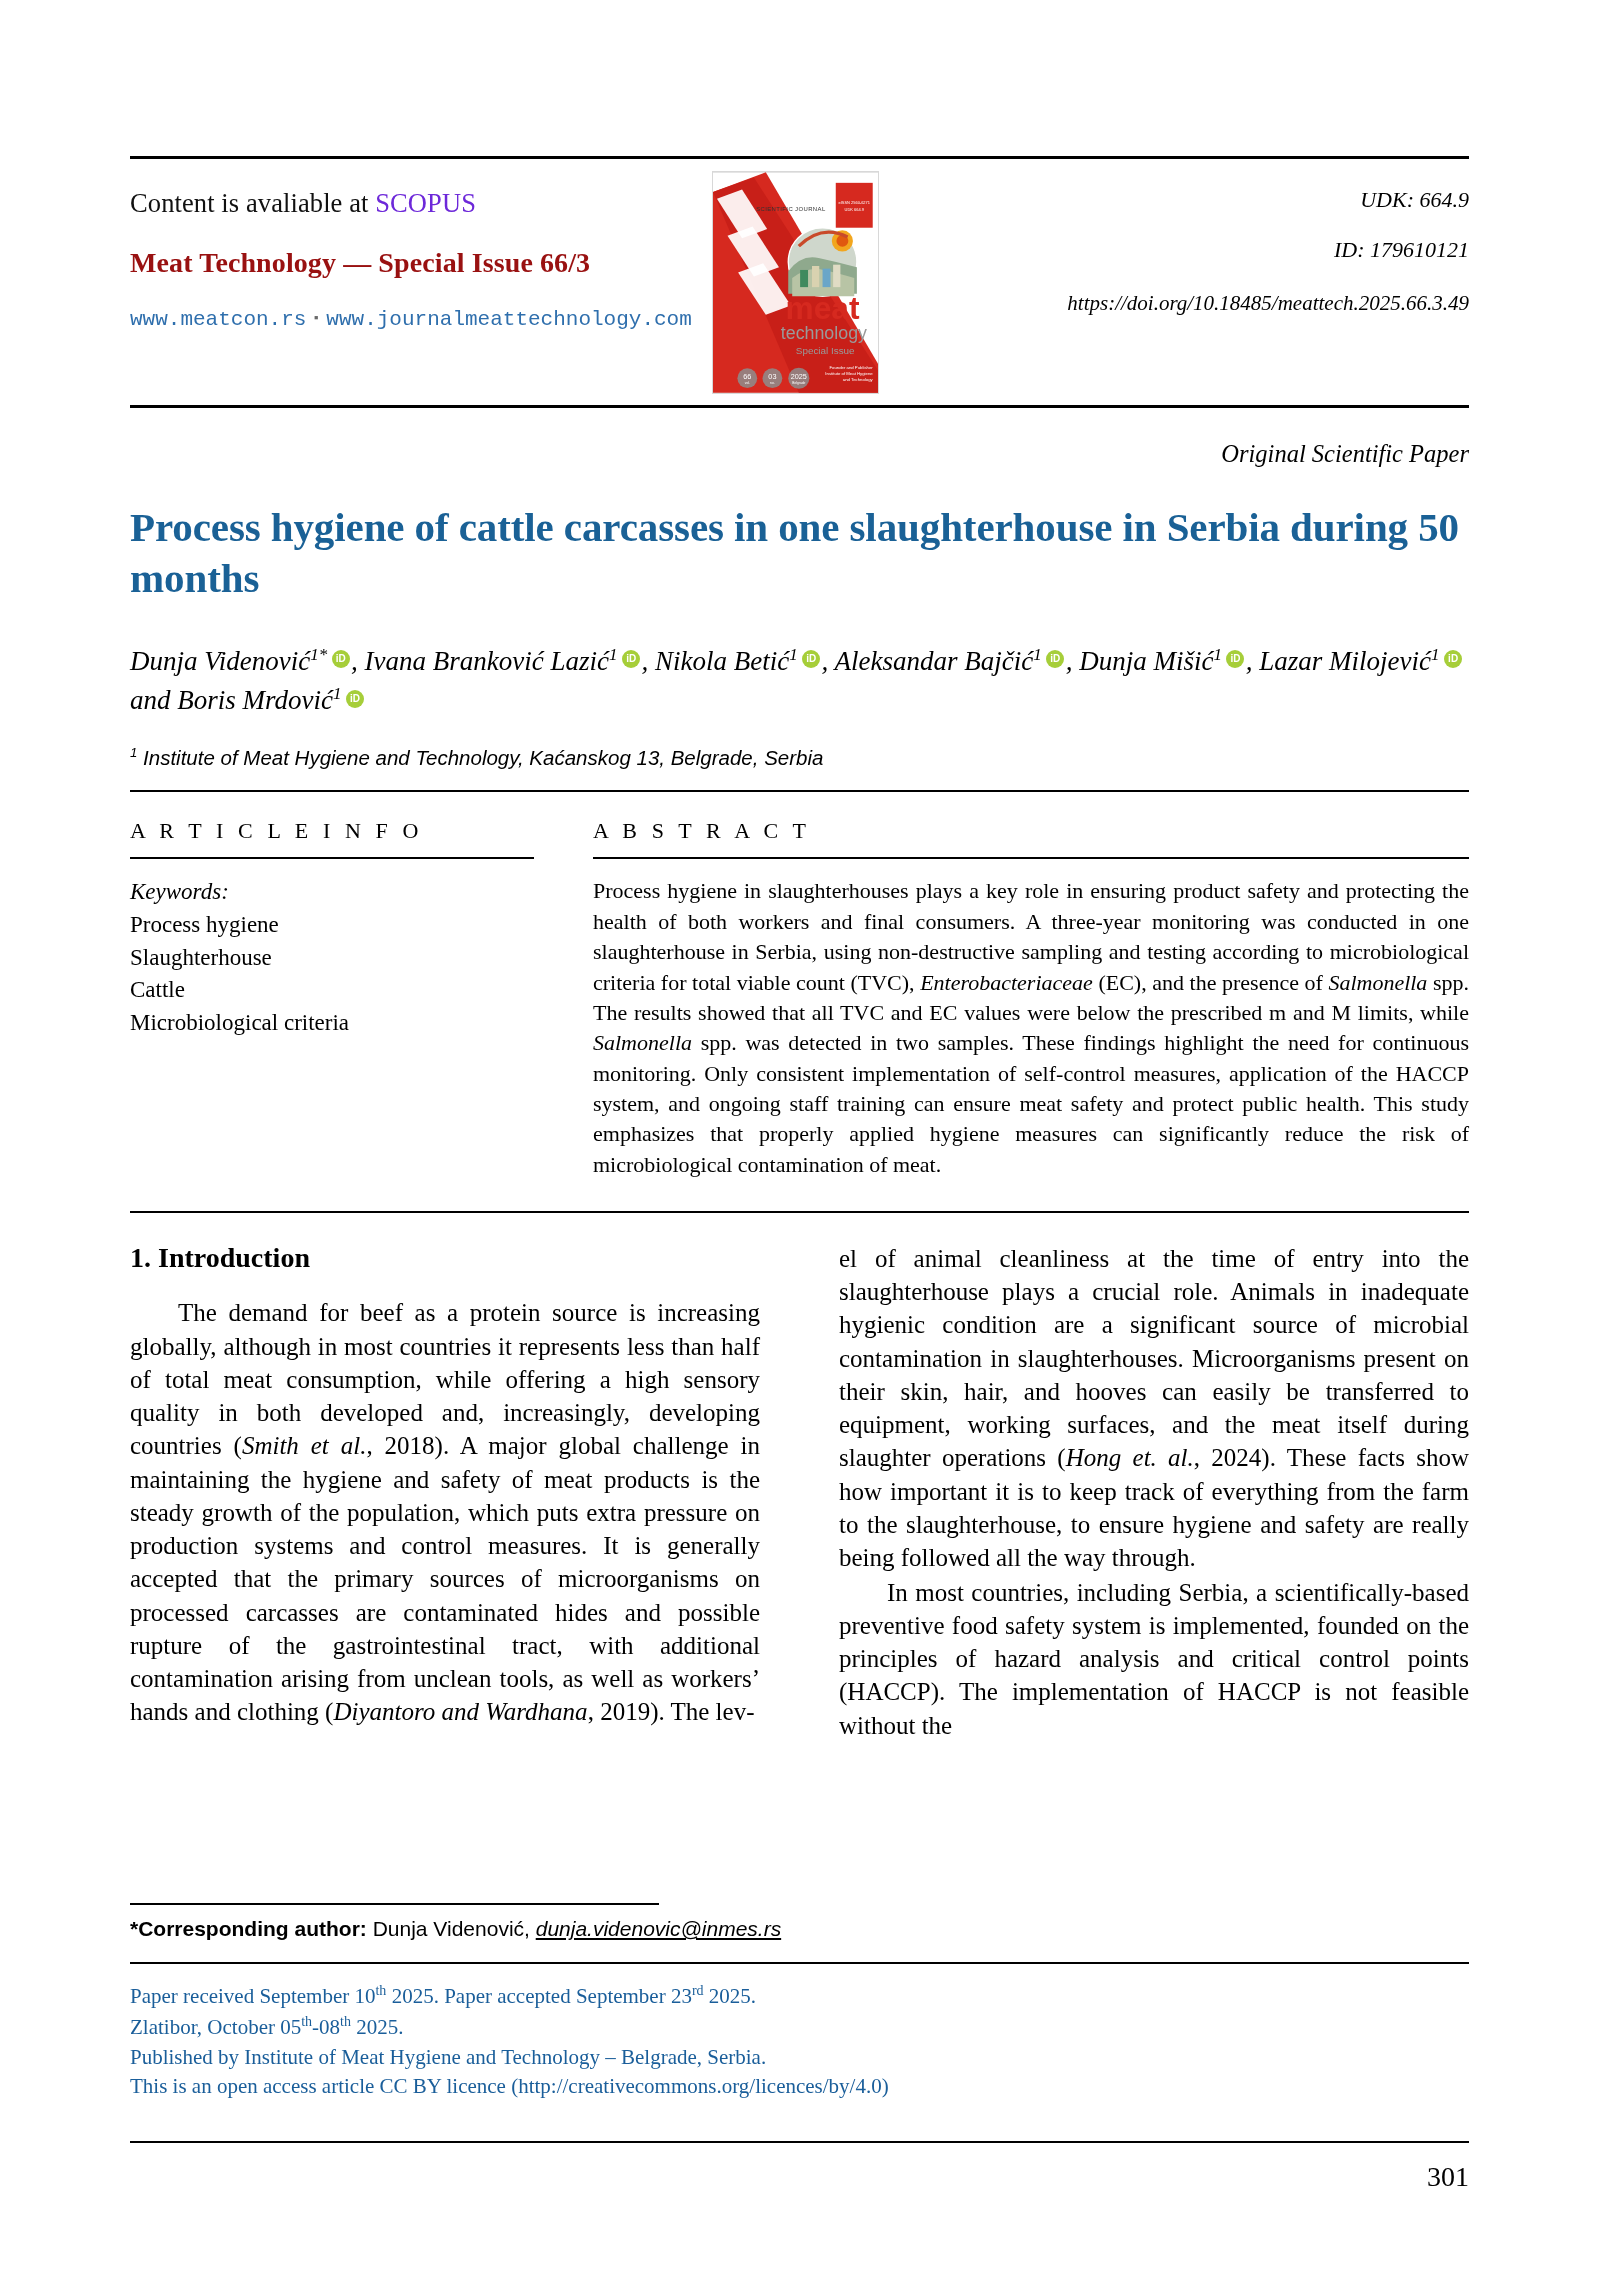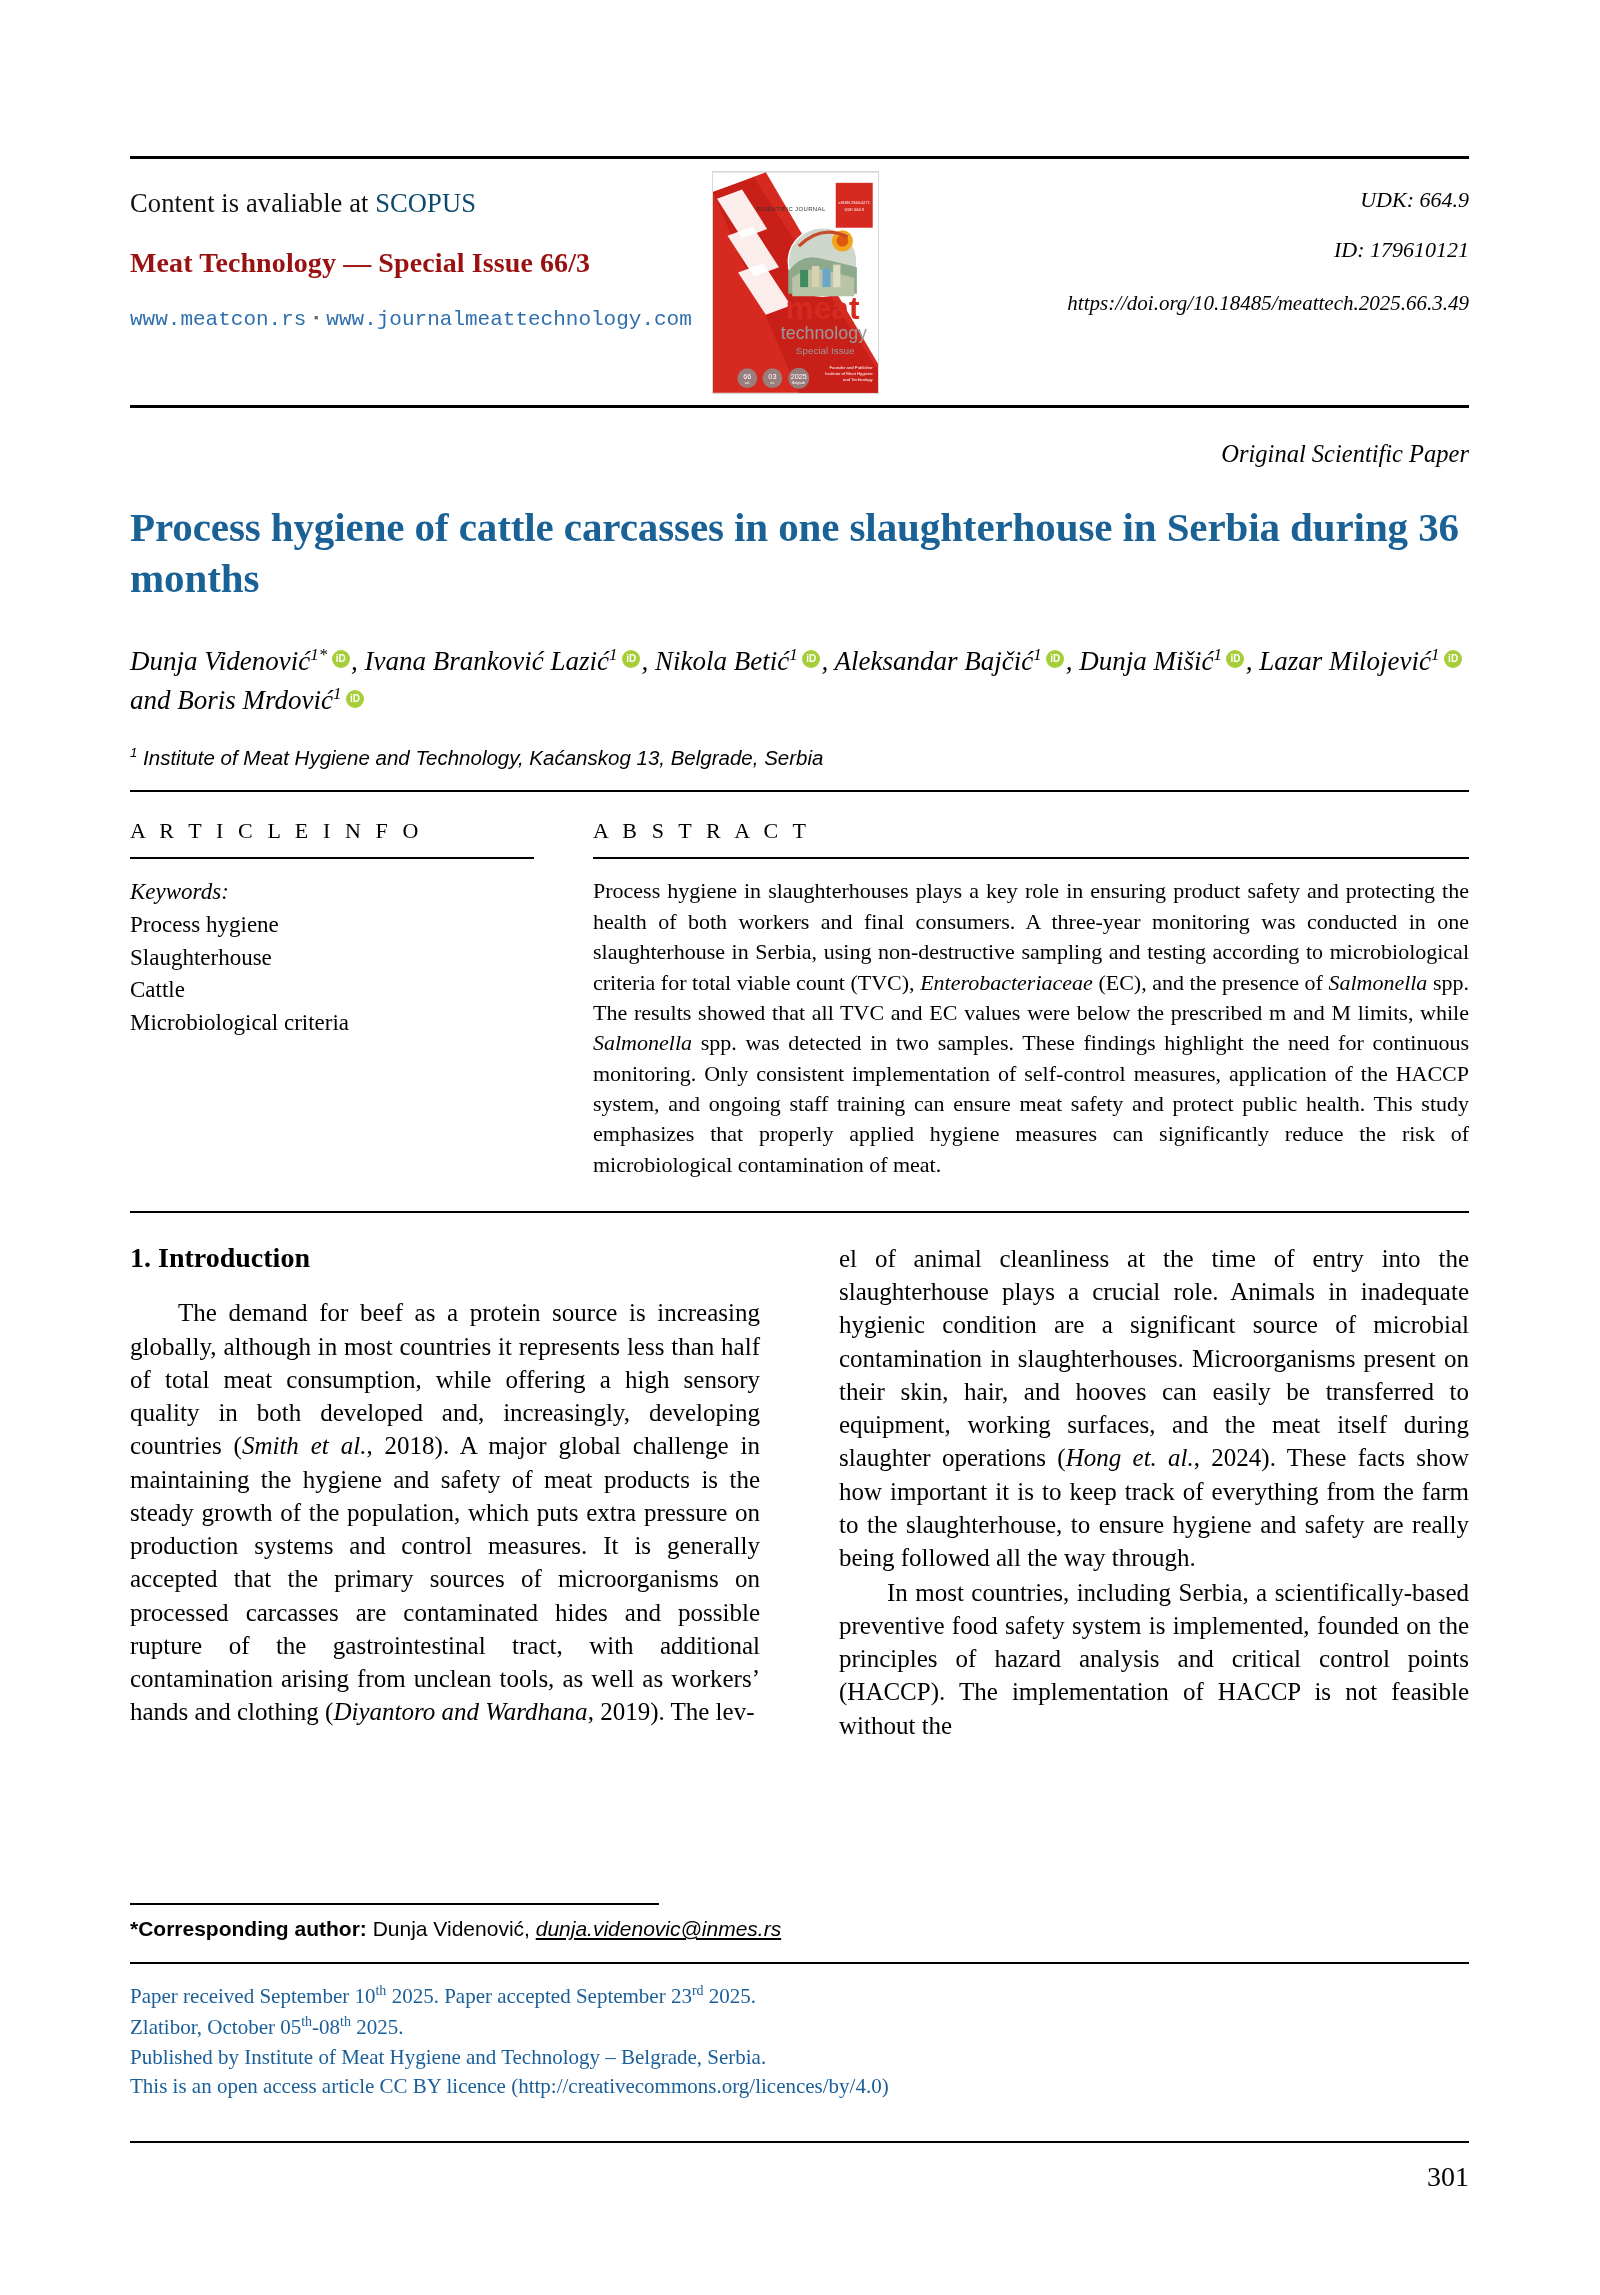--- a/index.html
+++ b/index.html
@@ -46,21 +46,21 @@
     top: 29px;
     width: 582px;
   }
   .scopus-line {
     font-size: 26.5px;
     color: #111;
     letter-spacing: 0.1px;
     white-space: nowrap;
   }
   .scopus-link {
-    color: #0c4a6e;
+    color: #6d28d9;
   }
   .journal-name {
     margin-top: 28px;
     font-size: 28px;
     font-weight: bold;
     color: #991111;
     letter-spacing: 0.1px;
     white-space: nowrap;
   }
   .sites {
@@ -383,21 +383,21 @@
         <div class="r1">UDK: 664.9</div>
         <div class="r2">ID: 179610121</div>
         <div class="r3">https://doi.org/10.18485/meattech.2025.66.3.49</div>
       </div>
 
       <div class="mast-bottom-rule"></div>
     </div>
 
     <div class="paper-type">Original Scientific Paper</div>
 
-    <h1 class="title">Process hygiene of cattle carcasses in one slaughterhouse in Serbia during 36 months</h1>
+    <h1 class="title">Process hygiene of cattle carcasses in one slaughterhouse in Serbia during 50 months</h1>
 
     <div class="authors"><span>Dunja Videnović</span><sup>1*</sup><span class="orcid"></span>, <span>Ivana Branković Lazić</span><sup>1</sup><span class="orcid"></span>, <span>Nikola Betić</span><sup>1</sup><span class="orcid"></span>, <span>Aleksandar Bajčić</span><sup>1</sup><span class="orcid"></span>, <span>Dunja Mišić</span><sup>1</sup><span class="orcid"></span>, <span>Lazar Milojević</span><sup>1</sup><span class="orcid"></span> and <span>Boris Mrdović</span><sup>1</sup><span class="orcid"></span></div>
 
     <div class="affiliation">
       <sup>1</sup><span> Institute of Meat Hygiene and Technology, Kaćanskog 13, Belgrade, Serbia</span>
     </div>
     <div class="rule-thin"></div>
 
     <div class="info-block">
       <div class="col-info">

